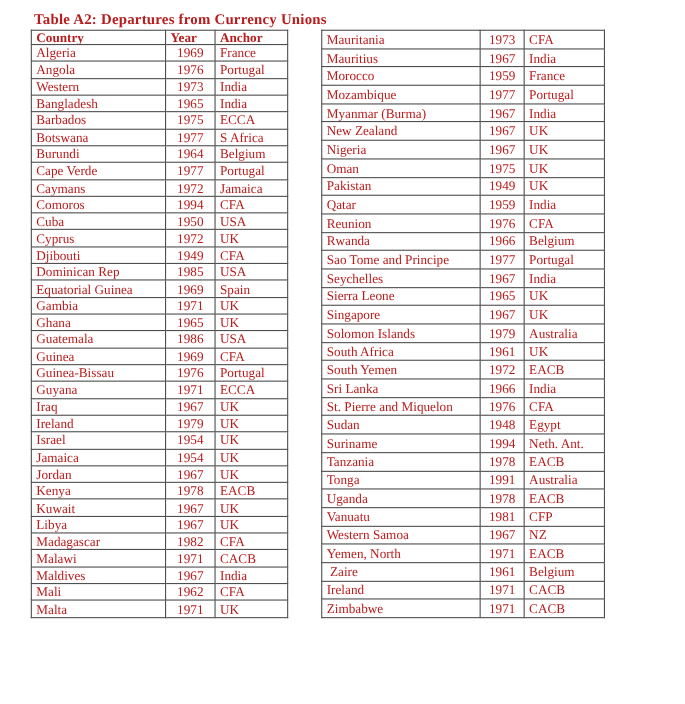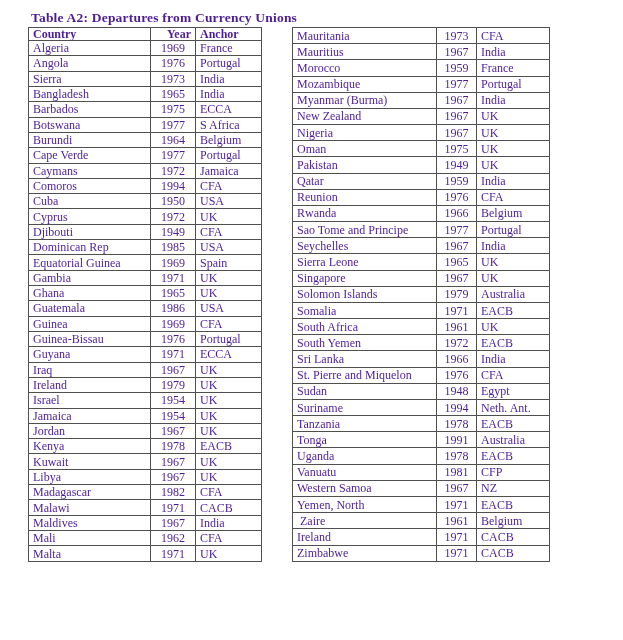--- a/index.html
+++ b/index.html
@@ -6,21 +6,21 @@
     margin: 0;
     padding: 0;
     background: #ffffff;
   }
   .page {
     position: relative;
     width: 623px;
     height: 640px;
     background: #ffffff;
     font-family: "Liberation Serif", "DejaVu Serif", serif;
-    color: #4c1d95;
+    color: #b91c1c;
     overflow: hidden;
   }
   .title {
     position: absolute;
     left: 31px;
     top: 10px;
     font-size: 13.5px;
     font-weight: bold;
     letter-spacing: 0.2px;
     white-space: nowrap;
@@ -60,37 +60,37 @@
 
   <table class="grid left-table">
     <colgroup>
       <col style="width:122px">
       <col style="width:45px">
       <col style="width:66px">
     </colgroup>
     <thead>
       <tr>
         <th class="col-country">Country</th>
-        <th class="col-country" style="text-align:right">Year</th>
+        <th class="col-country" style="text-align:left">Year</th>
         <th class="col-anchor">Anchor</th>
       </tr>
     </thead>
     <tbody id="left-body">
         <tr>
           <td class="col-country">Algeria</td>
           <td class="col-year">1969</td>
           <td class="col-anchor">France</td>
         </tr>
         <tr>
           <td class="col-country">Angola</td>
           <td class="col-year">1976</td>
           <td class="col-anchor">Portugal</td>
         </tr>
         <tr>
-          <td class="col-country">Sierra</td>
+          <td class="col-country">Western</td>
           <td class="col-year">1973</td>
           <td class="col-anchor">India</td>
         </tr>
         <tr>
           <td class="col-country">Bangladesh</td>
           <td class="col-year">1965</td>
           <td class="col-anchor">India</td>
         </tr>
         <tr>
           <td class="col-country">Barbados</td>
@@ -331,25 +331,20 @@
           <td class="col-country">Singapore</td>
           <td class="col-year">1967</td>
           <td class="col-anchor">UK</td>
         </tr>
         <tr>
           <td class="col-country">Solomon Islands</td>
           <td class="col-year">1979</td>
           <td class="col-anchor">Australia</td>
         </tr>
         <tr>
-          <td class="col-country">Somalia</td>
-          <td class="col-year">1971</td>
-          <td class="col-anchor">EACB</td>
-        </tr>
-        <tr>
           <td class="col-country">South Africa</td>
           <td class="col-year">1961</td>
           <td class="col-anchor">UK</td>
         </tr>
         <tr>
           <td class="col-country">South Yemen</td>
           <td class="col-year">1972</td>
           <td class="col-anchor">EACB</td>
         </tr>
         <tr>

